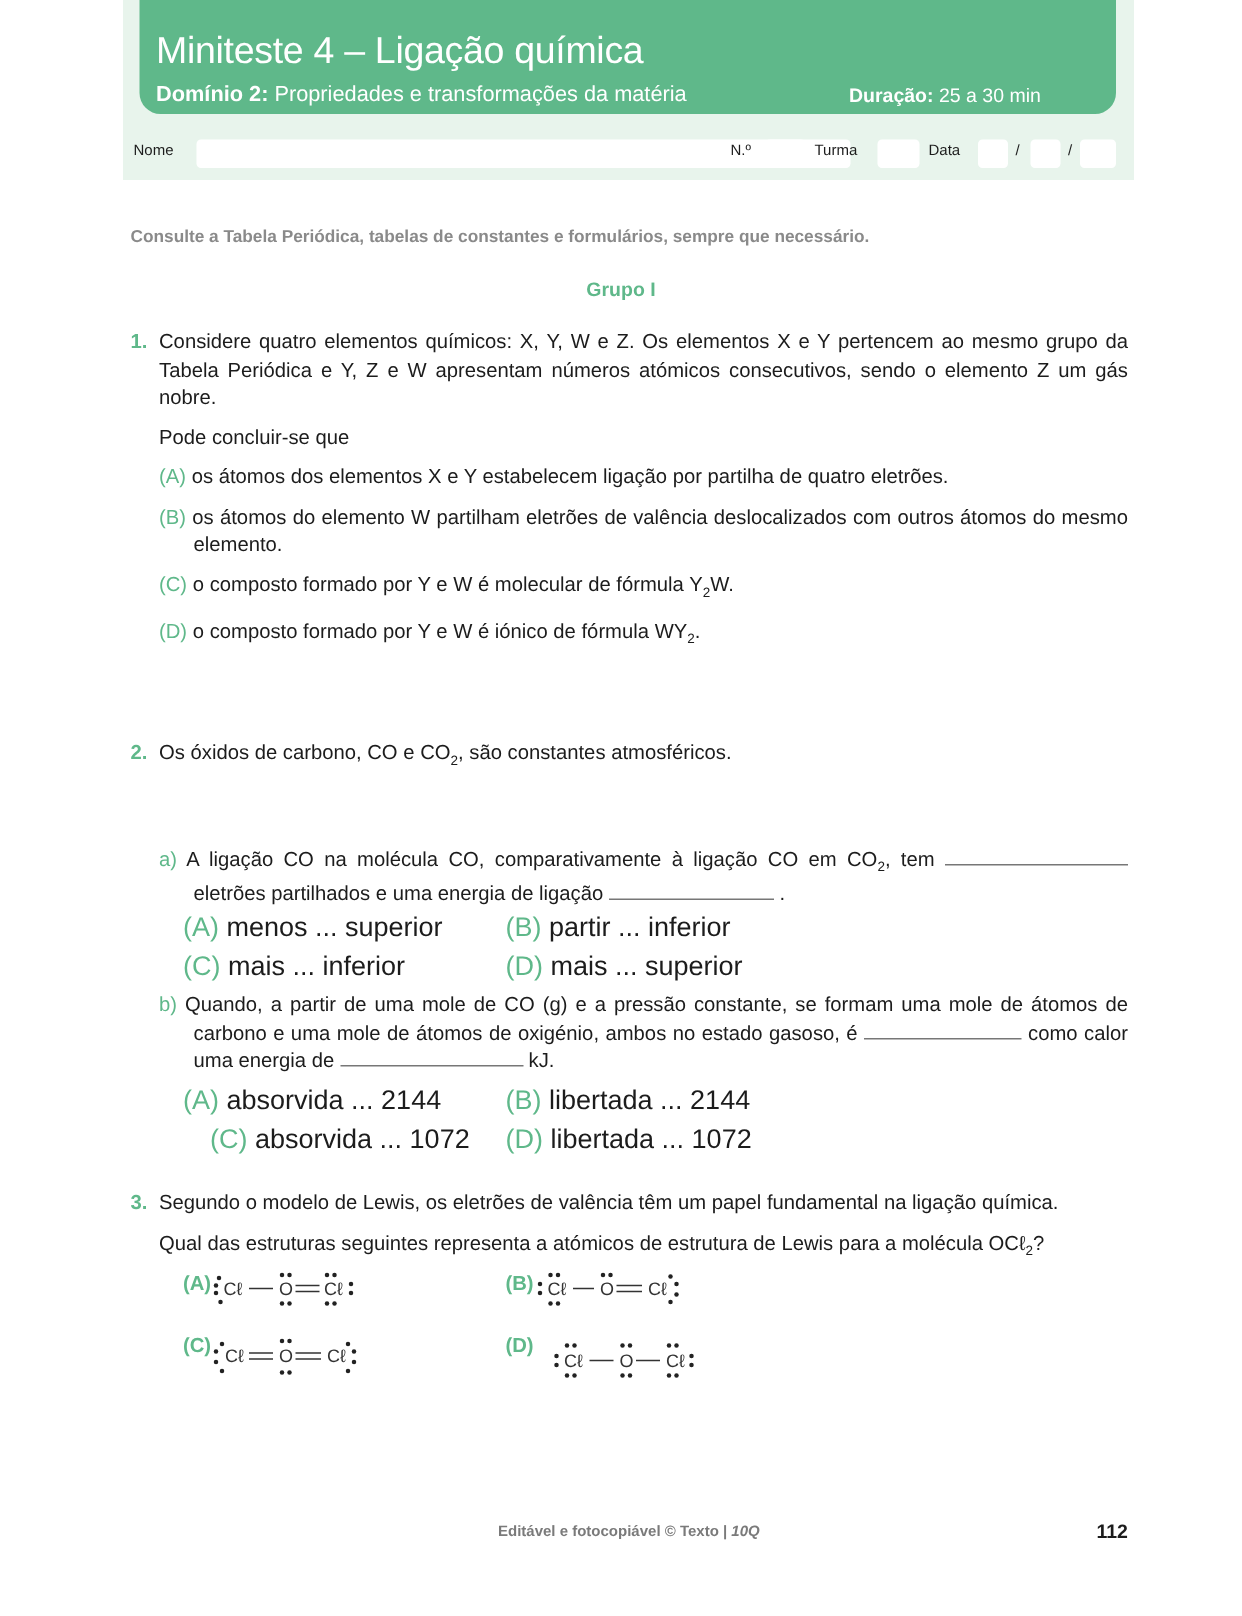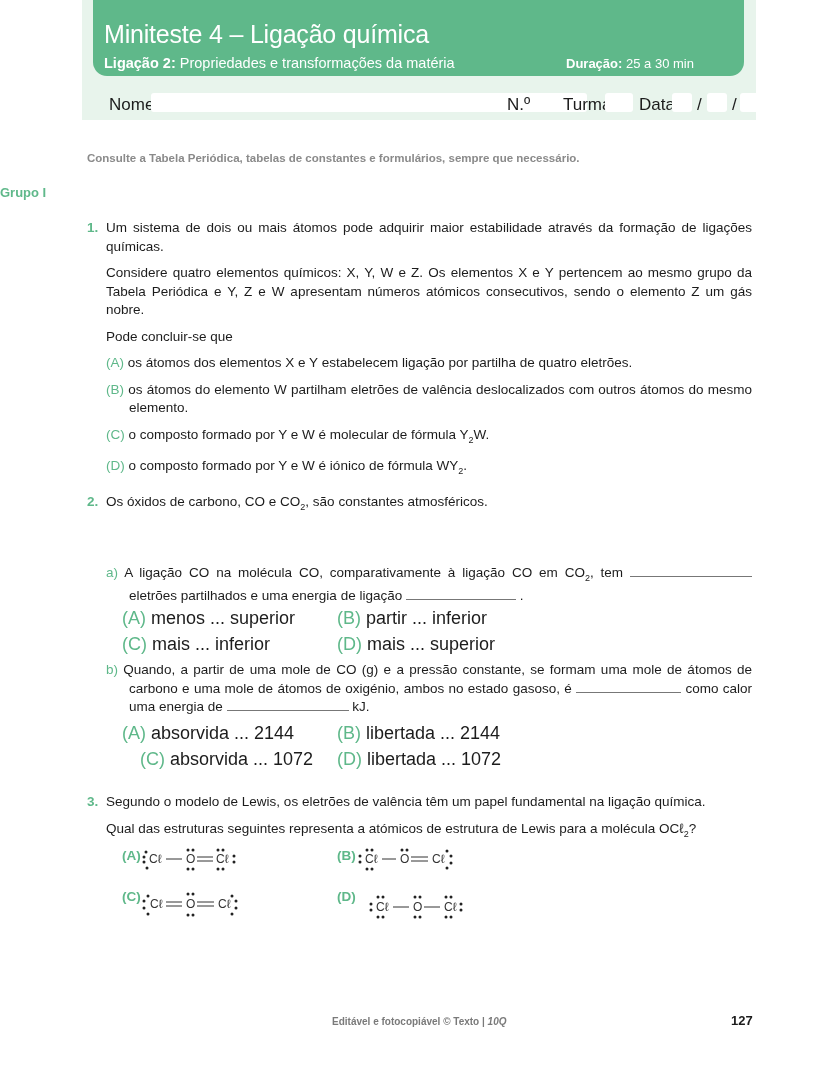--- a/index.html
+++ b/index.html
@@ -6,27 +6,27 @@
   html, body { width: 828px; height: 1077px; background: #ffffff; }
   body { font-family: "Liberation Sans", sans-serif; color: #1c1c1c; position: relative; overflow: hidden; }
 
   .header-bg { position: absolute; left: 82px; top: 0; width: 674px; height: 120px; background: #e8f4ec; }
   .header-band { position: absolute; left: 93px; top: 0; width: 651px; height: 76px; background: #5fb88a; border-radius: 0 0 14px 14px; }
   .title { position: absolute; left: 104px; top: 20px; font-size: 25px; color: #ffffff; letter-spacing: -0.2px; }
   .subtitle { position: absolute; left: 104px; top: 55px; font-size: 14.5px; color: #ffffff; }
   .subtitle b, .duration b { font-weight: bold; }
   .duration { position: absolute; left: 566px; top: 56px; font-size: 13px; color: #ffffff; }
 
-  .form-row { position: absolute; left: 89px; top: 93px; height: 20px; width: 660px; font-size: 17px; margin-left: 20px; }
+  .form-row { position: absolute; left: 89px; top: 93px; height: 20px; width: 660px; font-size: 10px; }
   .form-row .lbl { position: absolute; top: 2px; color: #1c1c1c; }
   .form-row .fld { position: absolute; top: 0; height: 19px; background: #ffffff; border-radius: 3px; }
   .form-row .sl { position: absolute; top: 2px; color: #1c1c1c; }
 
   .note { position: absolute; left: 87px; top: 152px; font-size: 11.5px; color: #8a8a8a; font-weight: bold; }
-  .group { position: absolute; left: 0; width: 828px; top: 185px; text-align: left; font-size: 13px; color: #5fb88a; font-weight: bold; }
+  .group { position: absolute; left: 0; width: 828px; top: 185px; text-align: center; font-size: 13px; color: #5fb88a; font-weight: bold; }
 
   .block { position: absolute; left: 87px; width: 665px; font-size: 13.5px; line-height: 18.5px; text-align: justify; }
   .num { color: #5fb88a; font-weight: bold; position: absolute; left: 0; }
   .ind { padding-left: 19px; }
   .opt-l { color: #5fb88a; }
   .p { margin-bottom: 8px; }
 
   .opt { position: absolute; font-size: 18px; line-height: 18px; }
   .hang { padding-left: 23px; text-indent: -23px; }
 
@@ -40,21 +40,21 @@
   .footer i { font-style: italic; }
   .pagenum { position: absolute; left: 731px; top: 1013px; font-size: 13px; font-weight: bold; color: #1c1c1c; }
 </style>
 </head>
 <body>
 
 <div class="header-bg"></div>
 <div class="header-band"></div>
 <div class="title">Miniteste 4 – Ligação química</div>
 <div class="subtitle">
-  <b>Ligação 2:</b>
+  <b>Domínio 2:</b>
   <span>Propriedades e transformações da matéria</span>
 </div>
 <div class="duration">
   <b>Duração:</b>
   <span>25 a 30 min</span>
 </div>
 
 <div class="form-row">
   <span class="lbl" style="left:0;">Nome</span>
   <span class="fld" style="left:42px;width:436px;"></span>
@@ -68,21 +68,20 @@
   <span class="fld" style="left:598px;width:20px;"></span>
   <span class="sl" style="left:623px;">/</span>
   <span class="fld" style="left:631px;width:24px;"></span>
 </div>
 
 <div class="note">Consulte a Tabela Periódica, tabelas de constantes e formulários, sempre que necessário.</div>
 <div class="group">Grupo I</div>
 
 <div class="block" style="top:219px;">
   <span class="num">1.</span>
-  <div class="ind p">Um sistema de dois ou mais átomos pode adquirir maior estabilidade através da formação de ligações químicas.</div>
   <div class="ind p">Considere quatro elementos químicos: X, Y, W e Z. Os elementos X e Y pertencem ao mesmo grupo da Tabela Periódica e Y, Z e W apresentam números atómicos consecutivos, sendo o elemento Z um gás nobre.</div>
   <div class="ind p">Pode concluir-se que</div>
   <div class="ind p"><span class="opt-l">(A)</span> <span>os átomos dos elementos X e Y estabelecem ligação por partilha de quatro eletrões.</span></div>
   <div class="ind p" style="padding-left:42px;text-indent:-23px;"><span class="opt-l">(B)</span> <span>os átomos do elemento W partilham eletrões de valência deslocalizados com outros átomos do mesmo elemento.</span></div>
   <div class="ind p"><span class="opt-l">(C)</span> <span>o composto formado por Y e W é molecular de fórmula Y</span><sub style="font-size:9px;">2</sub><span>W.</span></div>
   <div class="ind p"><span class="opt-l">(D)</span> <span>o composto formado por Y e W é iónico de fórmula WY</span><sub style="font-size:9px;">2</sub><span>.</span></div>
 </div>
 
 <div class="block" style="top:493px;">
   <span class="num">2.</span>
@@ -247,13 +246,13 @@
         <circle cx="114" cy="28" r="1.5"></circle>
         <circle cx="124" cy="15" r="1.5"></circle>
         <circle cx="124" cy="21" r="1.5"></circle>
       </g>
   </svg>
 </div>
 
 <div class="footer">
   <span>Editável e fotocopiável © Texto | </span><i>10Q</i>
 </div>
-<div class="pagenum">127</div>
+<div class="pagenum">112</div>
 
 </body></html>

